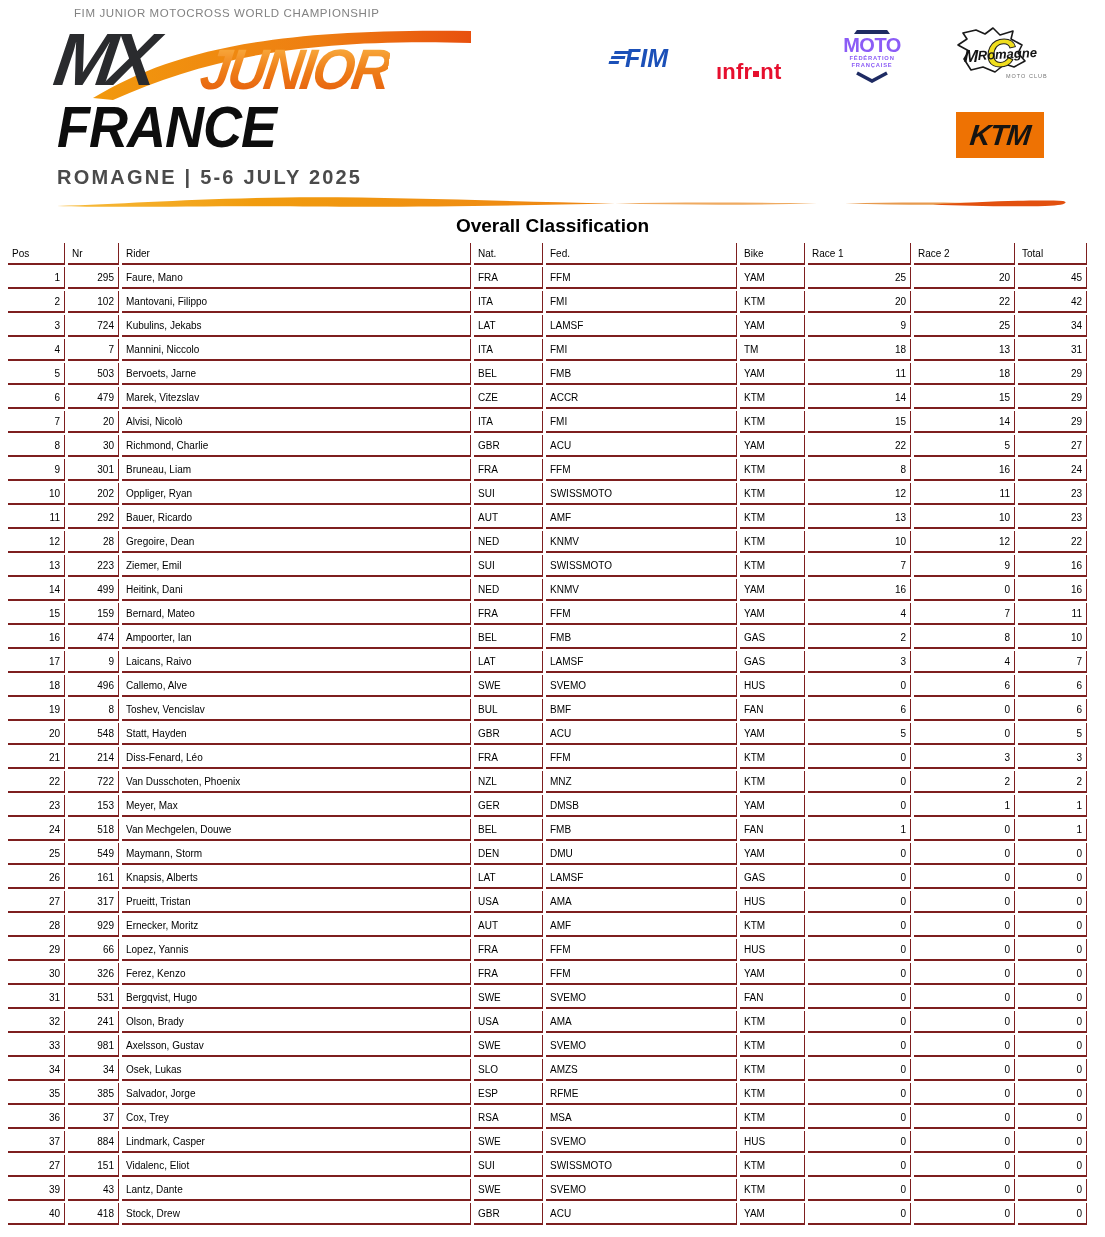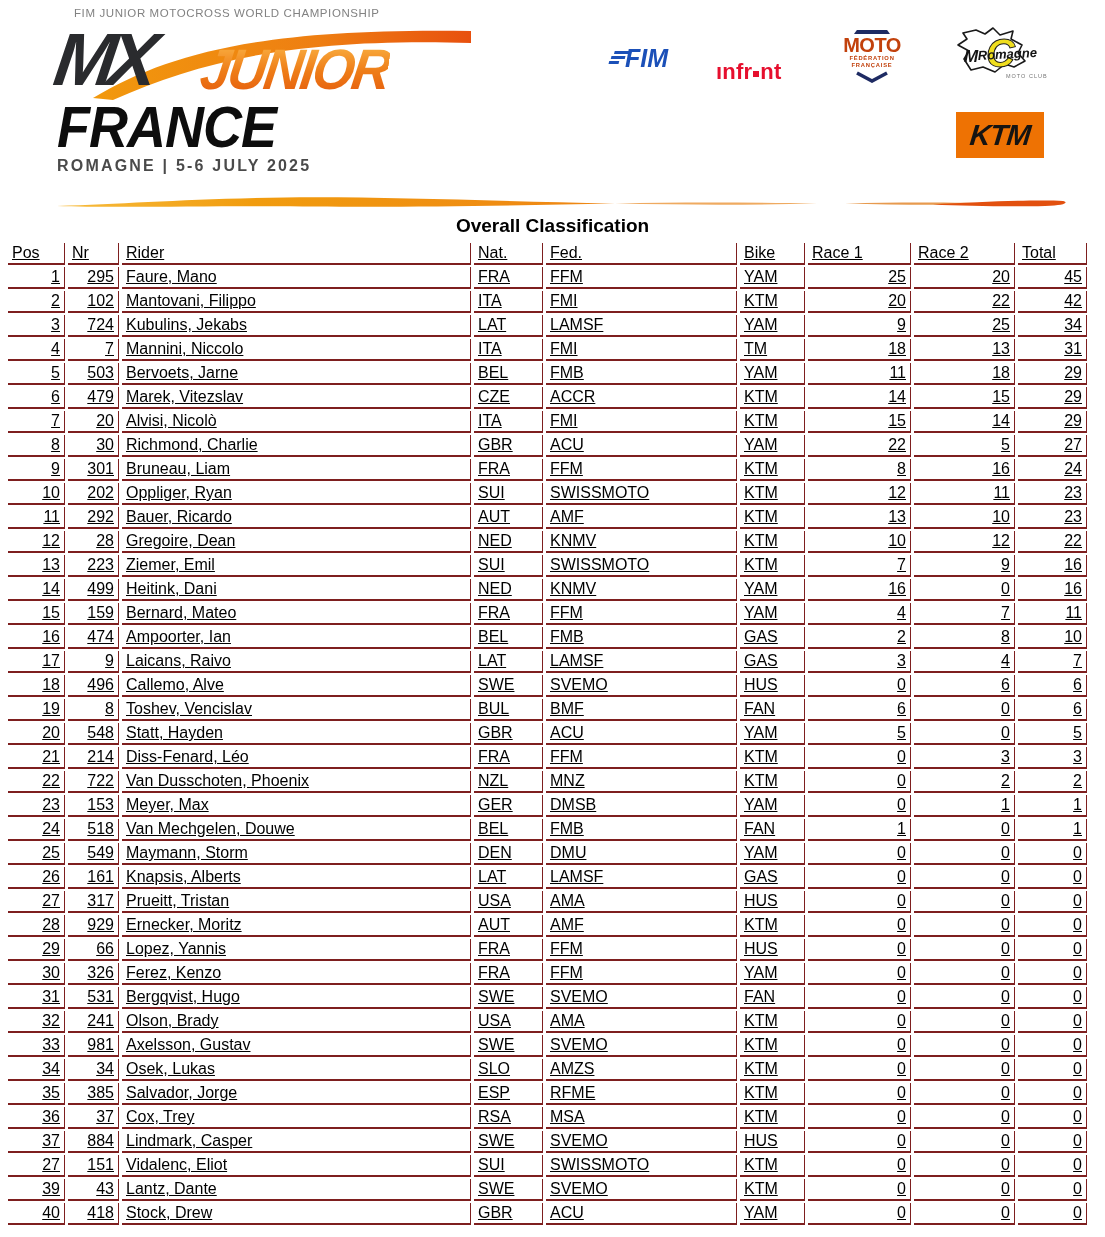--- a/index.html
+++ b/index.html
@@ -19,45 +19,45 @@
   .mx-logo .mx{position:absolute;left:0;top:6px;font-size:74px;line-height:72px;font-weight:bold;font-style:italic;
     letter-spacing:-8px;color:#2A2B2E;transform:skewX(-8deg);}
   .mx-logo .junior{position:absolute;left:146px;top:24px;font-size:57px;line-height:54px;font-weight:bold;font-style:italic;
     letter-spacing:-3px;transform:skewX(-8deg) scaleX(.95);transform-origin:left;
     background:linear-gradient(180deg,#F8A93C 10%,#EE7C17 55%,#E55D0E 100%);
     -webkit-background-clip:text;background-clip:text;color:transparent;}
 
   .event-block{position:absolute;left:57px;top:100px;}
   .event-country{font-size:54px;line-height:52px;font-weight:bold;font-style:italic;letter-spacing:-1px;color:#0d0d0d;
     transform:scaleY(1.05);transform-origin:left top;display:inline-block;}
-  .event-venue{margin-top:5px;font-size:16px;font-weight:bold;letter-spacing:2.2px;color:#4A4A4A;}
+  .event-venue{margin-top:14px;font-size:20px;font-weight:bold;letter-spacing:2.2px;color:#4A4A4A;}
 
   .logo-fim{position:absolute;left:603px;top:42px;}
   .logo-infront{position:absolute;left:716px;top:61px;color:#E60F2E;font-weight:bold;font-size:22px;line-height:22px;letter-spacing:.2px;}
   .logo-infront .dot{display:inline-block;width:6px;height:6px;background:#E60F2E;margin:0 1px 2px 1px;vertical-align:baseline;}
 
-  .logo-ffm{position:absolute;left:836px;top:30px;width:72px;text-align:center;color:#c2410c;}
+  .logo-ffm{position:absolute;left:836px;top:30px;width:72px;text-align:center;color:#8b5cf6;}
   .ffm-bar{width:36px;height:4px;background:#1E2B63;margin:0 auto 1px auto;clip-path:polygon(8% 0,92% 0,100% 100%,0 100%);}
   .ffm-moto{font-size:20px;font-weight:bold;line-height:20px;letter-spacing:-.5px;}
   .ffm-sub{font-size:5.8px;font-weight:bold;letter-spacing:.8px;line-height:7px;}
   .ffm-chev{margin-top:2px;}
 
   .logo-club{position:absolute;left:948px;top:22px;}
   .logo-ktm{position:absolute;left:956px;top:112px;width:88px;height:46px;background:#EE7203;
     display:flex;align-items:center;justify-content:center;}
   .logo-ktm span{font-size:29px;font-weight:bold;font-style:italic;letter-spacing:-1px;color:#161412;transform:skewX(-6deg);}
 
   .divider{position:absolute;left:55px;top:193px;}
 
   
   .title{margin:3px 0 4px 0;text-align:center;font-size:19px;font-weight:bold;color:#000;}
 
   
   table.classification{margin-left:5px;border-collapse:separate;border-spacing:3px 2px;table-layout:fixed;
-    font-size:16px;text-decoration:underline;}
+    font-size:10px;}
   col.c-pos{width:57px}col.c-nr{width:51px}col.c-rider{width:349px}col.c-nat{width:69px}
   col.c-fed{width:191px}col.c-bike{width:65px}col.c-r1{width:103px}col.c-r2{width:101px}col.c-total{width:69px}
   th,td{height:22px;border-right:1.5px solid var(--line);border-bottom:2px solid var(--line);
     white-space:nowrap;overflow:hidden;font-weight:normal;vertical-align:middle;}
   th{text-align:left;padding-left:4px;}
   td{text-align:left;padding-left:4px;}
   td:nth-child(1),td:nth-child(2),td:nth-child(7),td:nth-child(8),td:nth-child(9){
     text-align:right;padding-right:4px;padding-left:0;}
 </style>
 </head>

